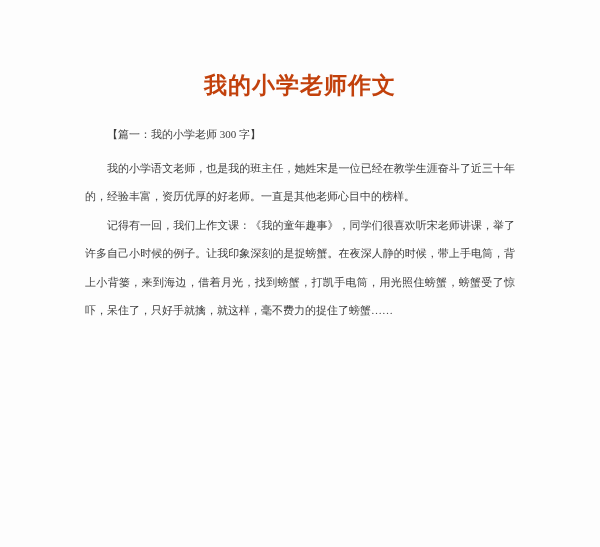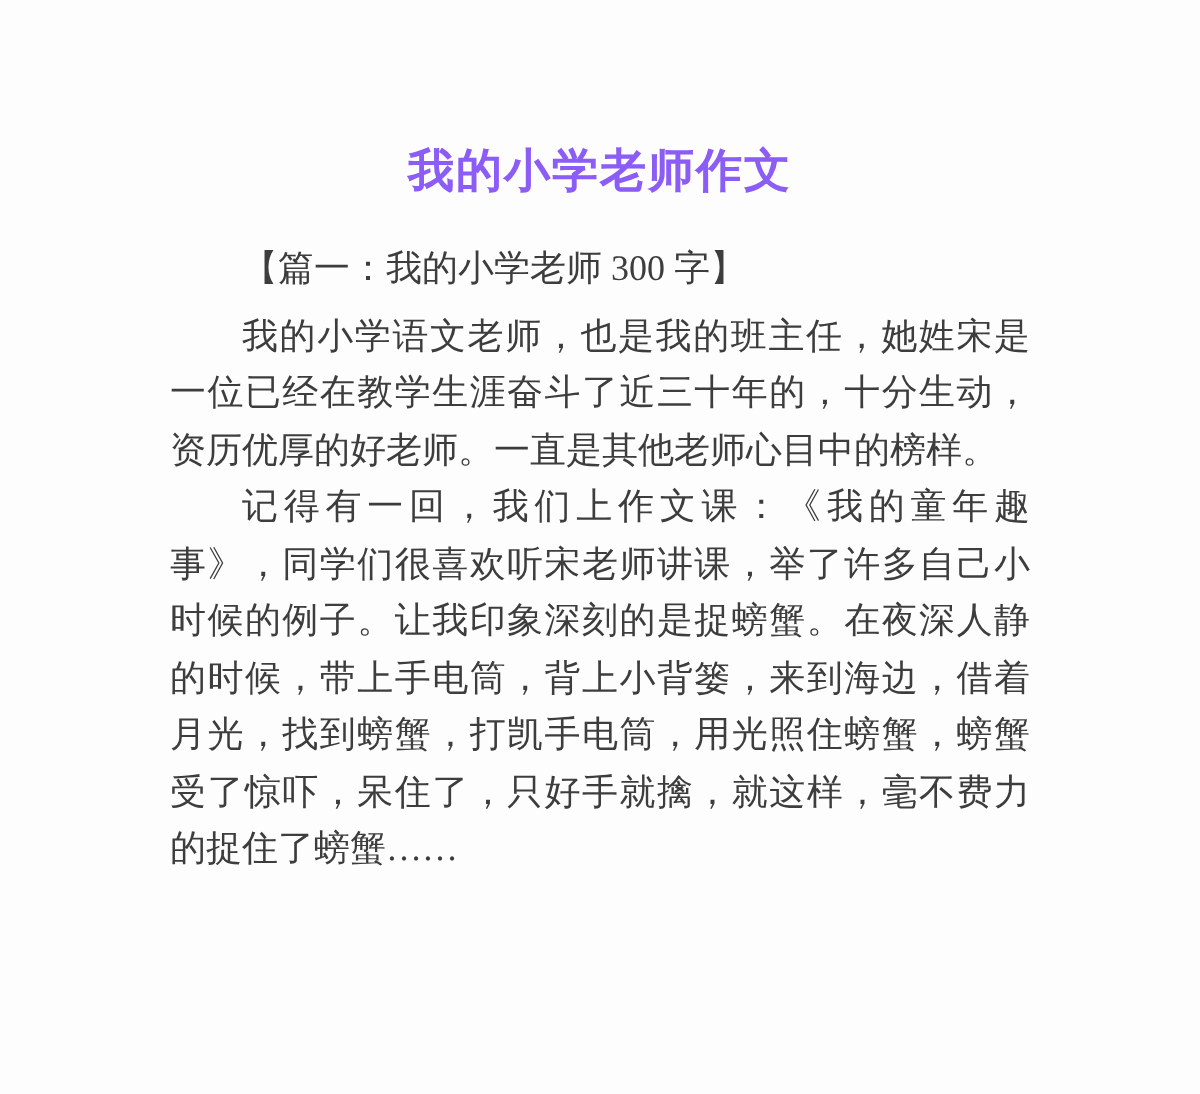--- a/index.html
+++ b/index.html
@@ -22,26 +22,26 @@
   }
   .title {
     margin: 0;
     padding-top: 71px;
     text-align: center;
     font-family: "Liberation Sans", "DejaVu Sans", sans-serif;
     font-size: 23px;
     line-height: 28px;
     font-weight: bold;
     letter-spacing: 1px;
-    color: #8b5cf6;
+    color: #c2410c;
   }
   .doc-body {
     width: 430px;
     margin: 21px auto 0 85px;
-    font-size: 18px;
+    font-size: 11px;
     line-height: 28.5px;
     text-align: justify;
     text-justify: inter-ideograph;
   }
   .section-header {
     margin: 0 0 5px 0;
     text-indent: 2em;
     white-space: nowrap;
   }
   .para {
@@ -53,18 +53,18 @@
 </style>
 </head>
 <body>
 
 <div class="page">
   <h1 class="title">我的小学老师作文</h1>
 
   <div class="doc-body">
     <p class="section-header">【篇一：我的小学老师 300 字】</p>
 
-    <p class="para">我的小学语文老师，也是我的班主任，她姓宋是一位已经在教学生涯奋斗了近三十年的，十分生动，资历优厚的好老师。一直是其他老师心目中的榜样。</p>
+    <p class="para">我的小学语文老师，也是我的班主任，她姓宋是一位已经在教学生涯奋斗了近三十年的，经验丰富，资历优厚的好老师。一直是其他老师心目中的榜样。</p>
 
 
     <p class="para">记得有一回，我们上作文课：《我的童年趣事》，同学们很喜欢听宋老师讲课，举了许多自己小时候的例子。让我印象深刻的是捉螃蟹。在夜深人静的时候，带上手电筒，背上小背篓，来到海边，借着月光，找到螃蟹，打凯手电筒，用光照住螃蟹，螃蟹受了惊吓，呆住了，只好手就擒，就这样，毫不费力的捉住了螃蟹……</p>
   </div>
 </div>
 
 </body></html>

